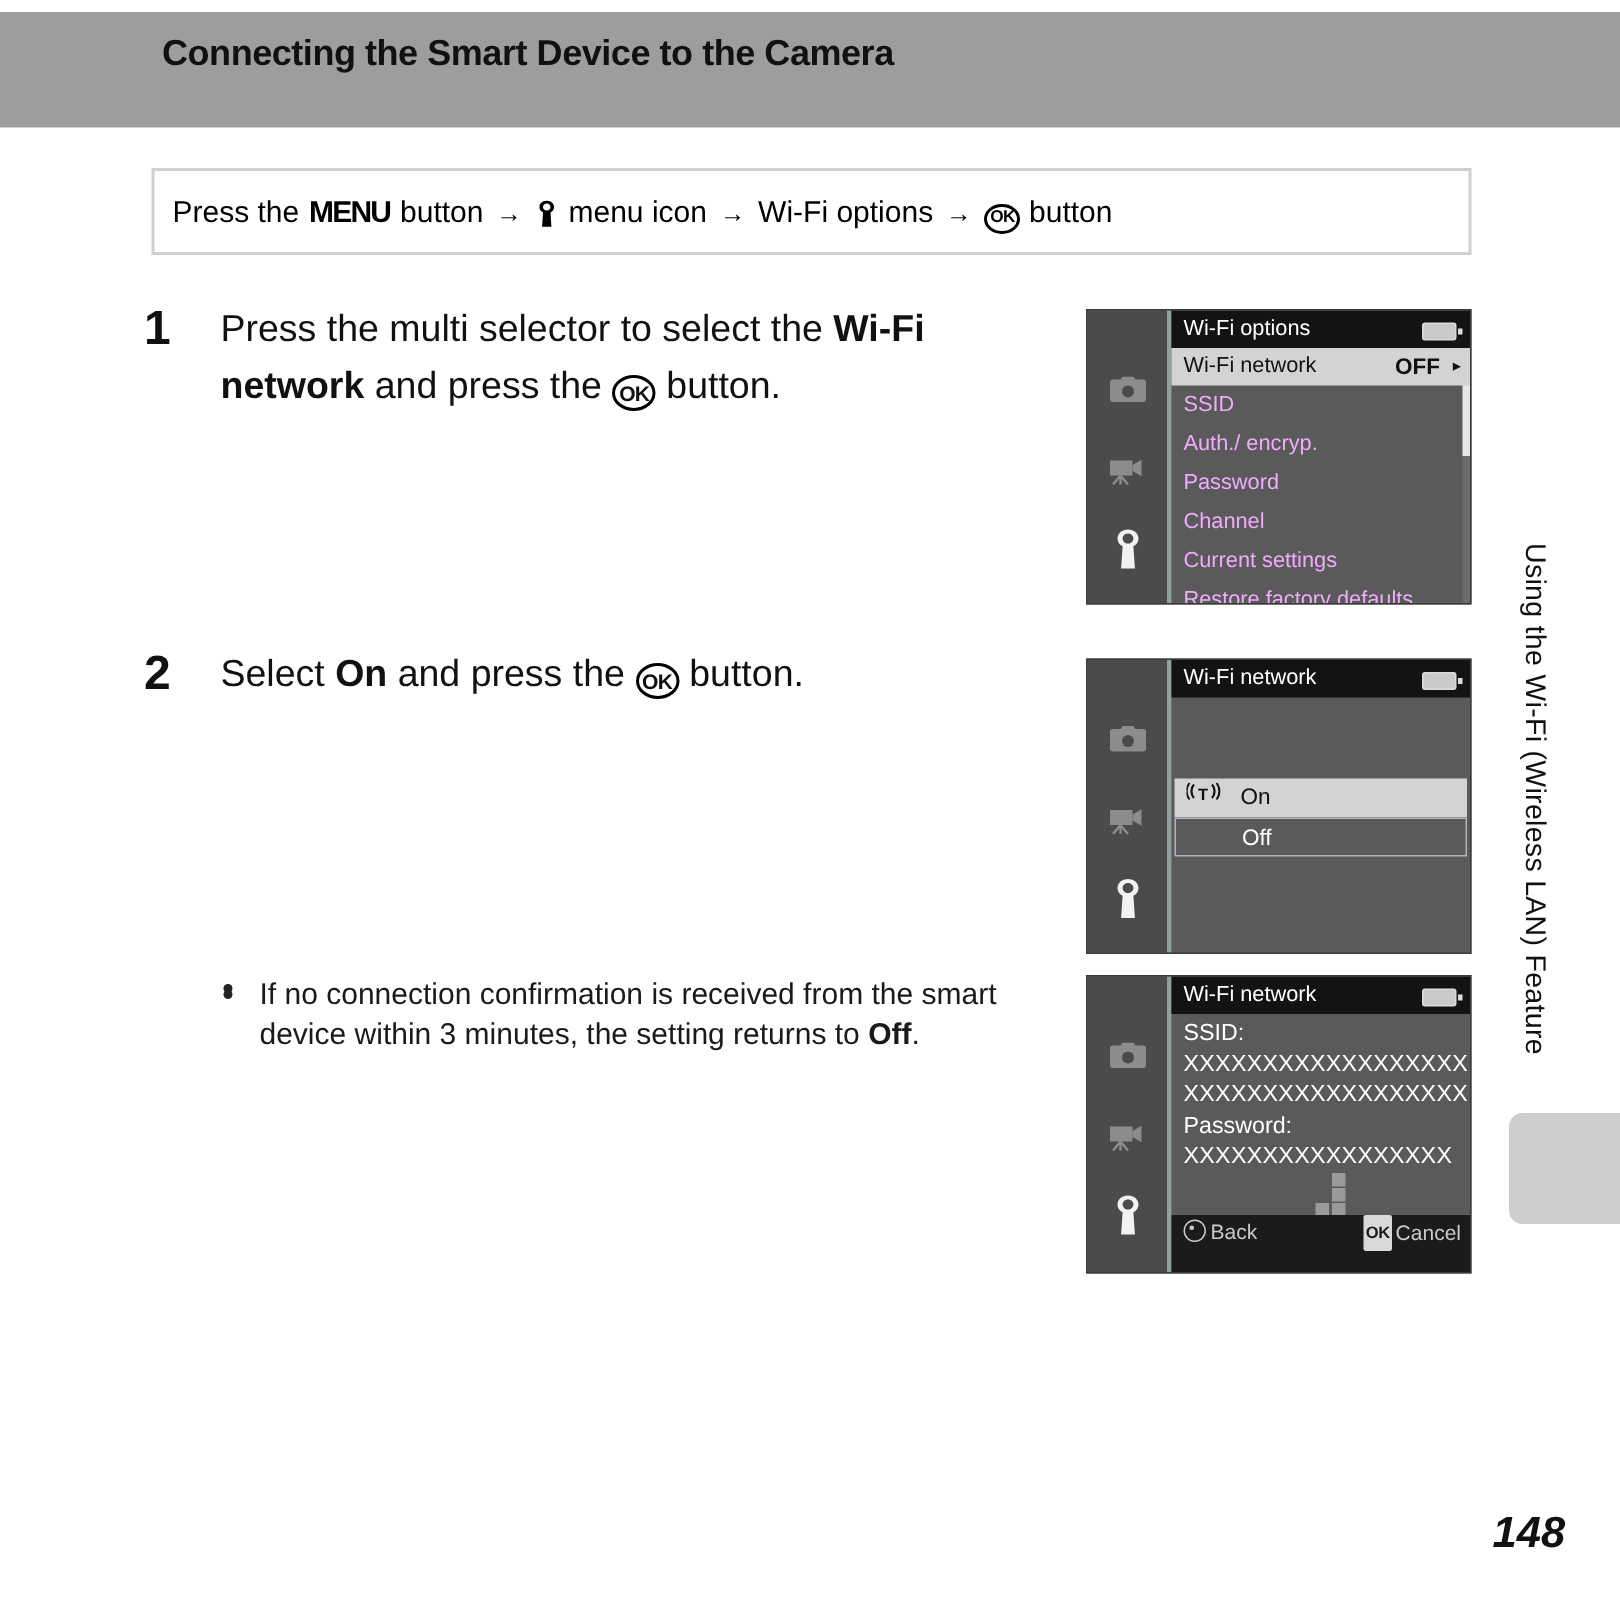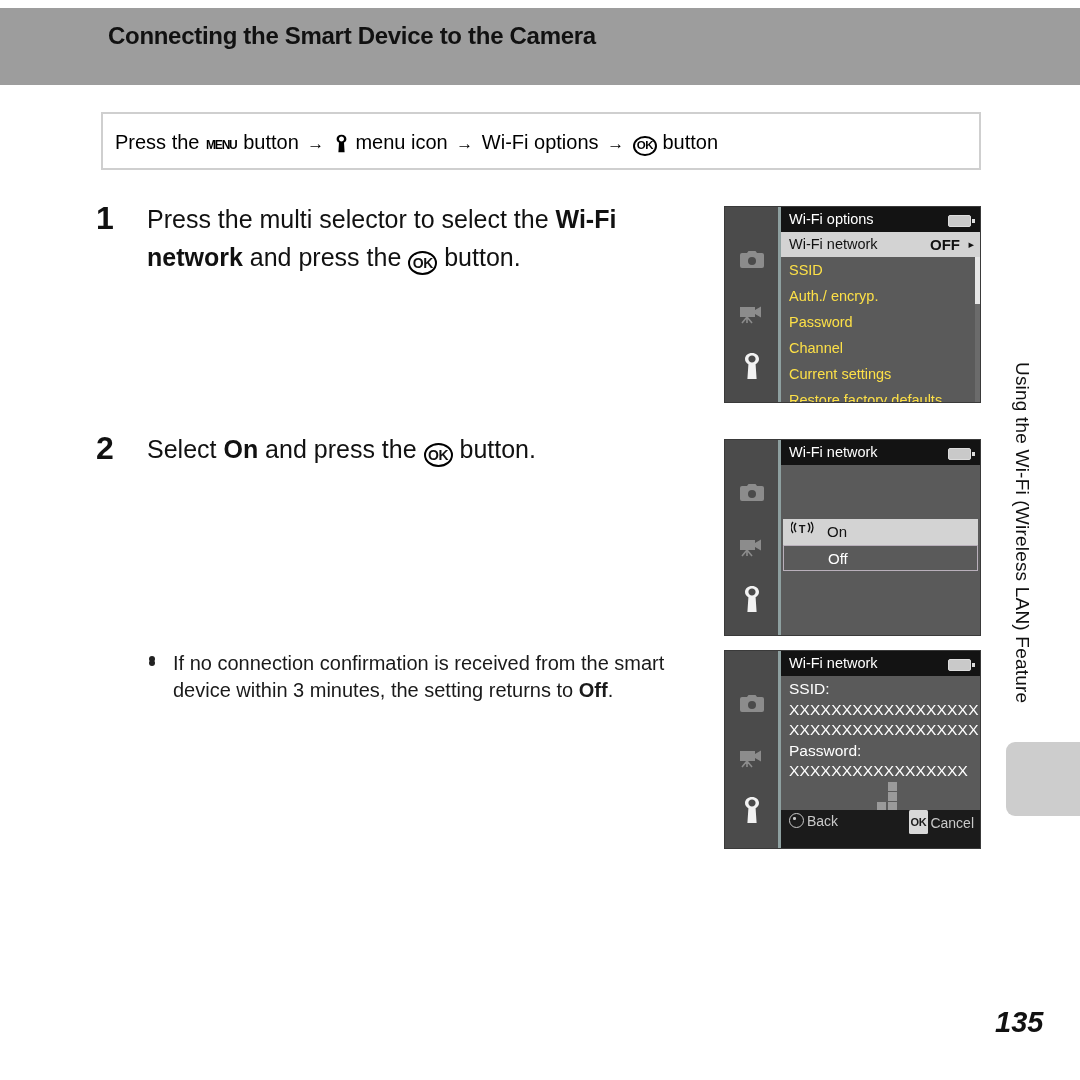--- a/index.html
+++ b/index.html
@@ -52,21 +52,21 @@
     left: 12px;
     top: 14px;
     font-size: 20px;
     white-space: nowrap;
     color: #000;
     line-height: 28px;
   }
   .glyph-menu {
     font-family: "Liberation Sans Narrow", "Liberation Sans", sans-serif;
     font-weight: bold;
-    font-size: 12px;
+    font-size: 20px;
     letter-spacing: -1.2px;
     border: 0;
     padding: 0 1px;
   }
   .arrow {
     font-weight: bold;
     font-size: 17px;
     padding: 0 3px;
   }
   .ok-glyph {
@@ -221,21 +221,21 @@
 
   
   #lcd1 { left: 724px; top: 206px; width: 257px; height: 197px; }
   .menu-row {
     position: absolute;
     left: 56px;
     right: 20px;
     height: 25px;
     font-size: 14.5px;
     line-height: 25px;
-    color: #fde047;
+    color: #f0abfc;
     padding-left: 8px;
     box-sizing: border-box;
     white-space: nowrap;
   }
   .menu-row.sel {
     background: #d3d3d3;
     color: #111111;
     right: 0;
   }
   .menu-row .val {
@@ -615,13 +615,13 @@
     </span>
     <span class="footer-cancel">
       <span class="ok-box">OK</span><span>Cancel</span>
     </span>
   </div>
 </div>
 
 <div class="side-label">Using the Wi-Fi (Wireless LAN) Feature</div>
 <div class="side-tab"></div>
 
-<div class="page-num">135</div>
+<div class="page-num">148</div>
 
 </body></html>

